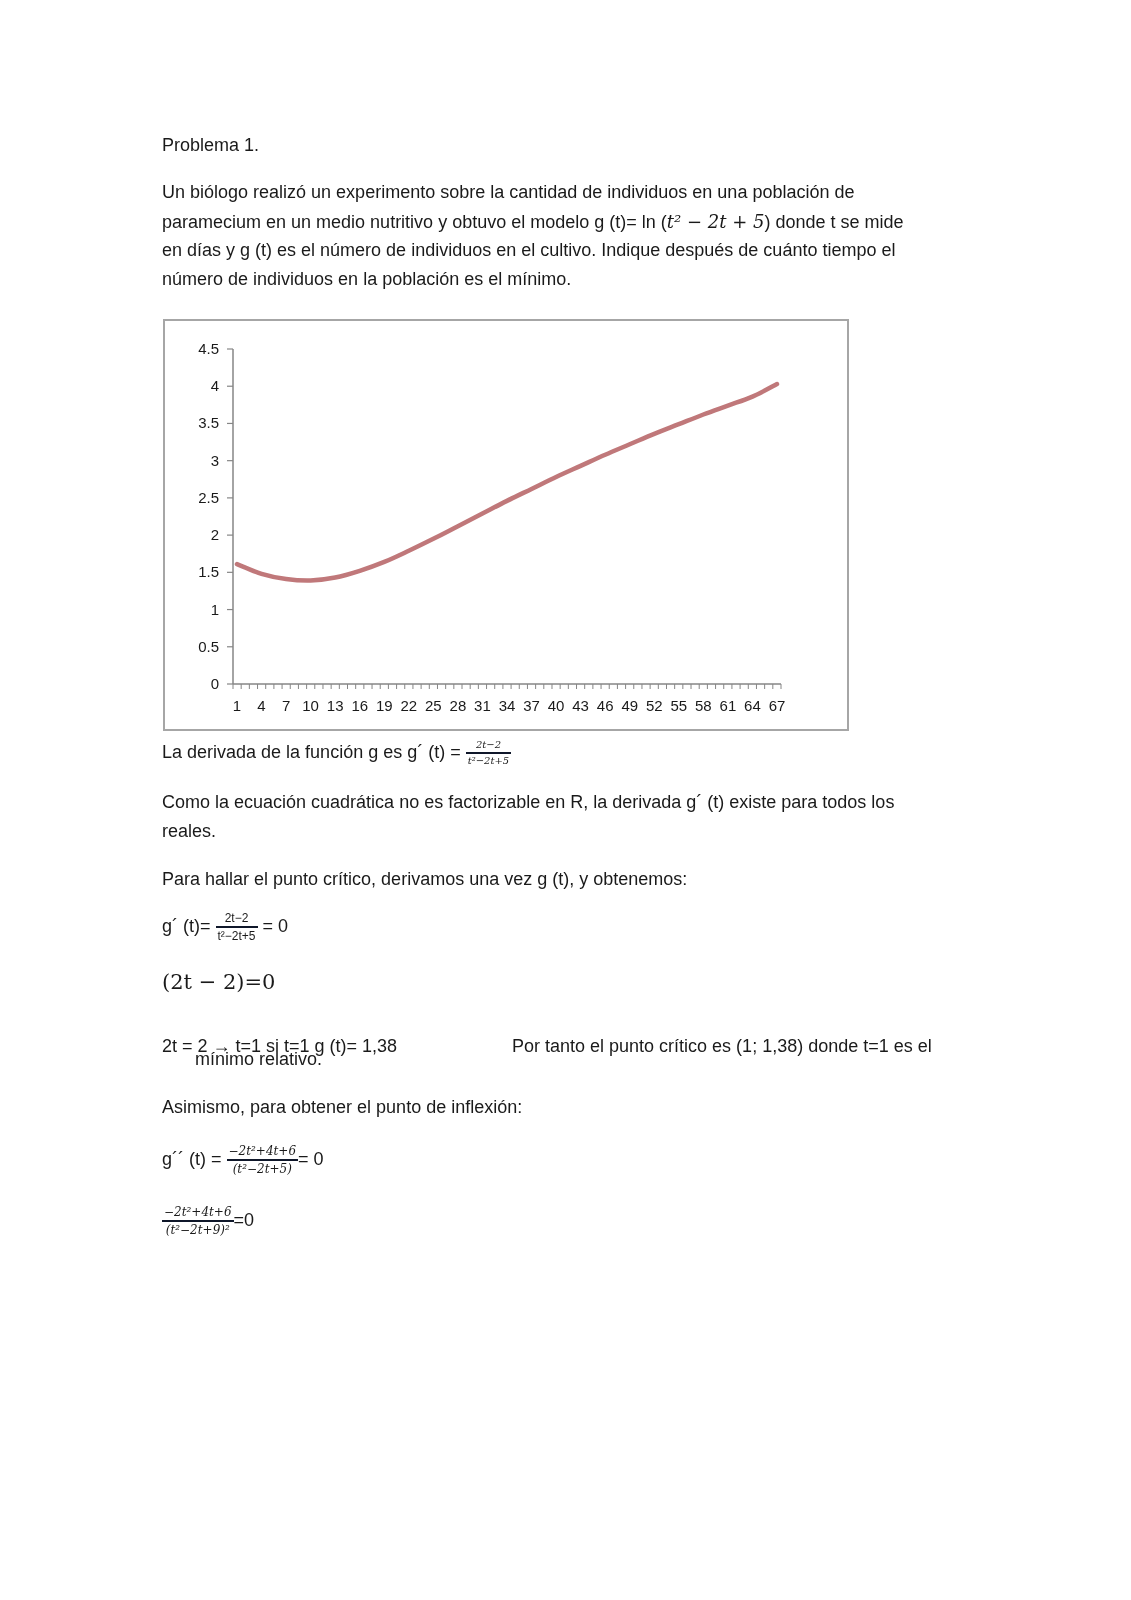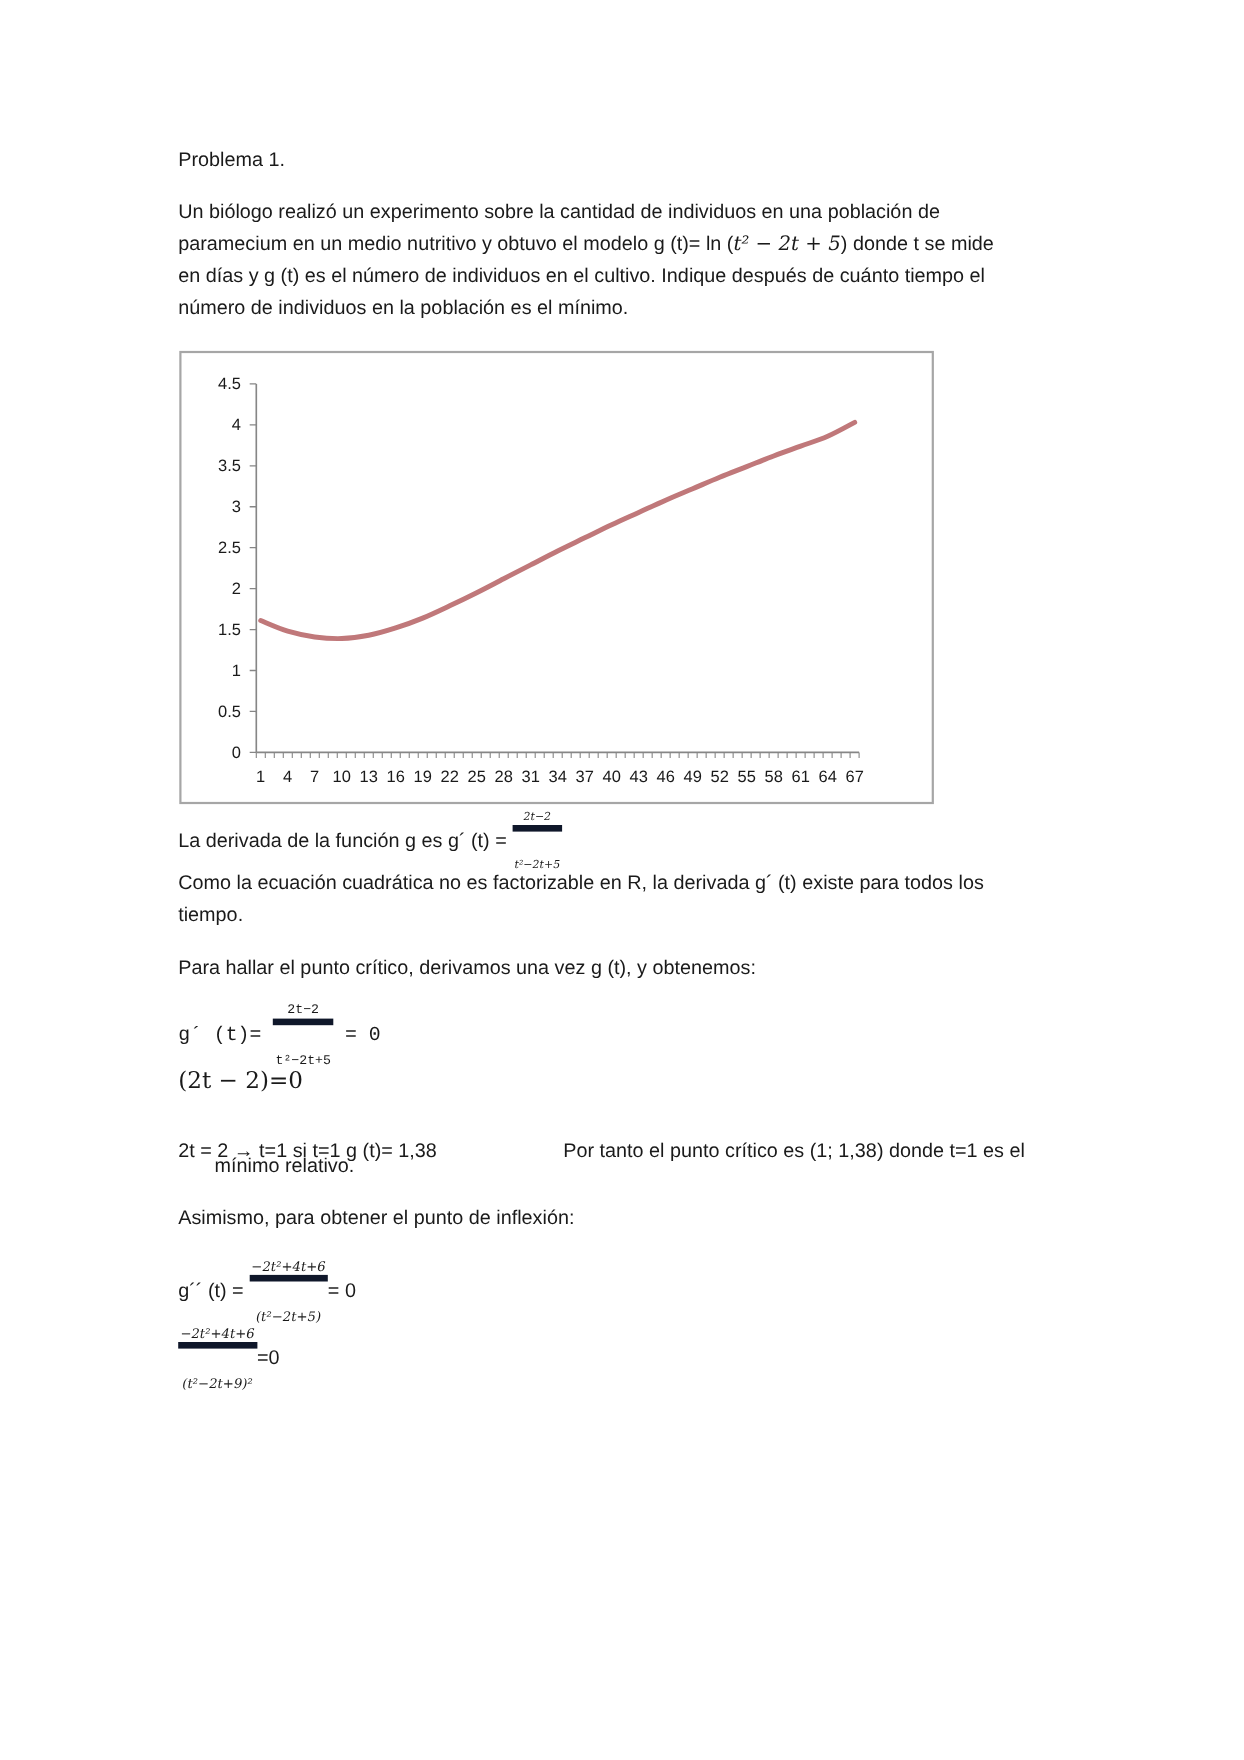--- a/index.html
+++ b/index.html
@@ -1,22 +1,22 @@
 <!DOCTYPE html>
 <html><head>
 <meta charset="utf-8">
 <style>
   html, body { margin: 0; padding: 0; background: #ffffff; }
   body { width: 1131px; height: 1600px; position: relative; font-family: "Liberation Sans", sans-serif; color: #1a1a1a; }
   .page { position: absolute; left: 0; top: 0; width: 989px; height: 1600px; }
   .p { position: absolute; left: 162px; font-size: 18px; line-height: 29px; white-space: nowrap; }
   .math { font-family: "DejaVu Serif", serif; font-style: italic; }
   .frac { display: inline-block; vertical-align: middle; text-align: center; line-height: 1; }
-  .frac .num { display: block; border-bottom: 6px solid #0f172a; padding: 0 2px 2px 2px; }
-  .frac .den { display: block; padding: 2px 2px 0 2px; margin-top: 24px; }
+  .frac .num { display: block; border-bottom: 2px solid #0f172a; padding: 0 2px 2px 2px; }
+  .frac .den { display: block; padding: 2px 2px 0 2px; }
   .frac.small { font-size: 10px; }
   .frac.med { font-size: 12px; }
   .frac.mathf { font-family: "DejaVu Serif", serif; font-style: italic; }
   .chart-box { position: absolute; left: 163px; top: 319px; width: 686px; height: 412px; border: 2px solid #a6a6a6; box-sizing: border-box; background: #fff; }
   .chart-svg { position: absolute; left: 0; top: 0; }
   .tick-label { font-family: "Liberation Sans", sans-serif; font-size: 15px; fill: #1a1a1a; }
 </style>
 </head>
 <body>
 
@@ -148,25 +148,25 @@
         <text x="612" y="390" text-anchor="middle" class="tick-label">67</text>
         <path d="M72,243.14444444444445 C76.0909090909091,244.7574074074074 88.36363636363636,250.34074074074073 96.54545454545455,252.82222222222222 C104.72727272727273,255.30370370370372 112.9090909090909,256.9166666666667 121.0909090909091,258.03333333333336 C129.27272727272728,259.15000000000003 137.45454545454544,259.7703703703704 145.63636363636363,259.52222222222224 C153.8181818181818,259.27407407407406 162,258.15740740740745 170.1818181818182,256.5444444444445 C178.36363636363637,254.9314814814815 186.54545454545453,252.45 194.72727272727272,249.84444444444443 C202.9090909090909,247.23888888888888 211.09090909090907,244.26111111111112 219.27272727272725,240.91111111111113 C227.45454545454544,237.56111111111113 235.63636363636363,233.59074074074073 243.8181818181818,229.74444444444444 C252,225.89814814814815 260.1818181818182,221.92777777777775 268.3636363636364,217.83333333333331 C276.54545454545456,213.73888888888888 284.72727272727275,209.3962962962963 292.90909090909093,205.17777777777778 C301.0909090909091,200.95925925925926 309.27272727272725,196.74074074074073 317.45454545454544,192.5222222222222 C325.6363636363636,188.3037037037037 333.8181818181818,183.9611111111111 342,179.86666666666667 C350.1818181818182,175.77222222222224 358.3636363636363,171.92592592592595 366.5454545454545,167.95555555555558 C374.7272727272727,163.9851851851852 382.90909090909093,159.89074074074077 391.0909090909091,156.04444444444445 C399.2727272727273,152.19814814814814 407.45454545454544,148.59999999999997 415.6363636363636,144.87777777777774 C423.8181818181818,141.1555555555555 431.99999999999994,137.30925925925925 440.18181818181813,133.7111111111111 C448.3636363636363,130.11296296296297 456.54545454545456,126.76296296296293 464.72727272727275,123.28888888888886 C472.90909090909093,119.8148148148148 481.09090909090907,116.2166666666667 489.27272727272725,112.8666666666667 C497.45454545454544,109.51666666666671 505.6363636363637,106.4148148148148 513.8181818181819,103.18888888888887 C522,99.96296296296293 530.1818181818182,96.61296296296291 538.3636363636364,93.51111111111106 C546.5454545454545,90.40925925925922 554.7272727272727,87.55555555555556 562.9090909090909,84.57777777777778 C571.090909090909,81.60000000000001 579.2727272727273,79.2425925925926 587.4545454545455,75.64444444444445 C595.6363636363637,72.04629629629629 607.9090909090909,65.09814814814814 612,62.98888888888888" fill="none" stroke="#c0787a" stroke-width="4.5" stroke-linecap="round"></path>
       </svg>
   </div>
 
   <div class="p" style="top:738px;">
     <span>La derivada de la función g es g´ (t) = </span><span class="frac small mathf"><span class="num">2t−2</span><span class="den">t²−2t+5</span></span>
   </div>
 
   <div class="p" style="top:788px;">Como la ecuación cuadrática no es factorizable en R, la derivada g´ (t) existe para todos los</div>
-  <div class="p" style="top:817px;">tiempo.</div>
+  <div class="p" style="top:817px;">reales.</div>
 
   <div class="p" style="top:865px;">Para hallar el punto crítico, derivamos  una vez g (t), y obtenemos:</div>
 
-  <div class="p" style="top:912px;font-family:Liberation Mono, monospace;">
+  <div class="p" style="top:912px;">
     <span>g´ (t)= </span><span class="frac med"><span class="num">2t−2</span><span class="den">t²−2t+5</span></span><span> = 0</span>
   </div>
 
   <div class="p" style="top:968px; font-family:'DejaVu Serif', serif; font-size:21px;">(2t − 2)=0</div>
 
   <div class="p" style="top:1032px;">
     <span style="display:inline-block; width:350px;">2t = 2  →   t=1   si t=1     g (t)= 1,38</span><span>Por tanto el punto crítico es (1; 1,38) donde t=1 es el</span>
   </div>
   <div class="p" style="top:1045px;margin-left:33px;">mínimo relativo.</div>
 

